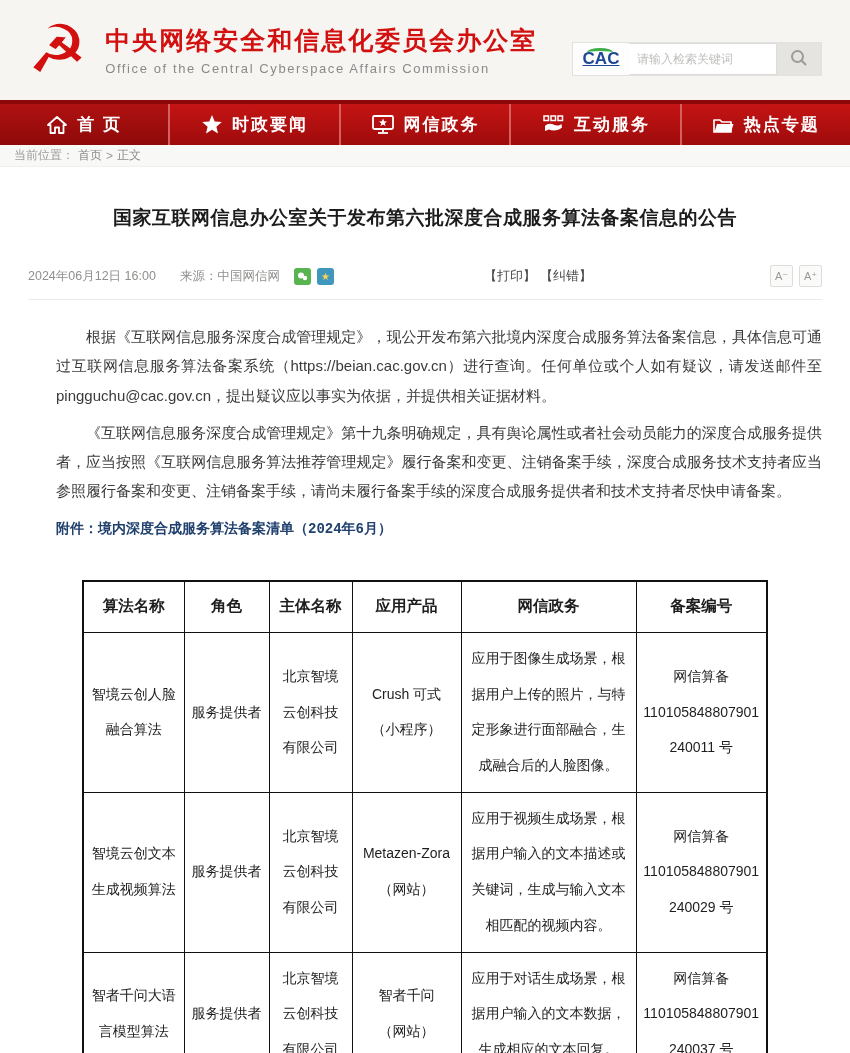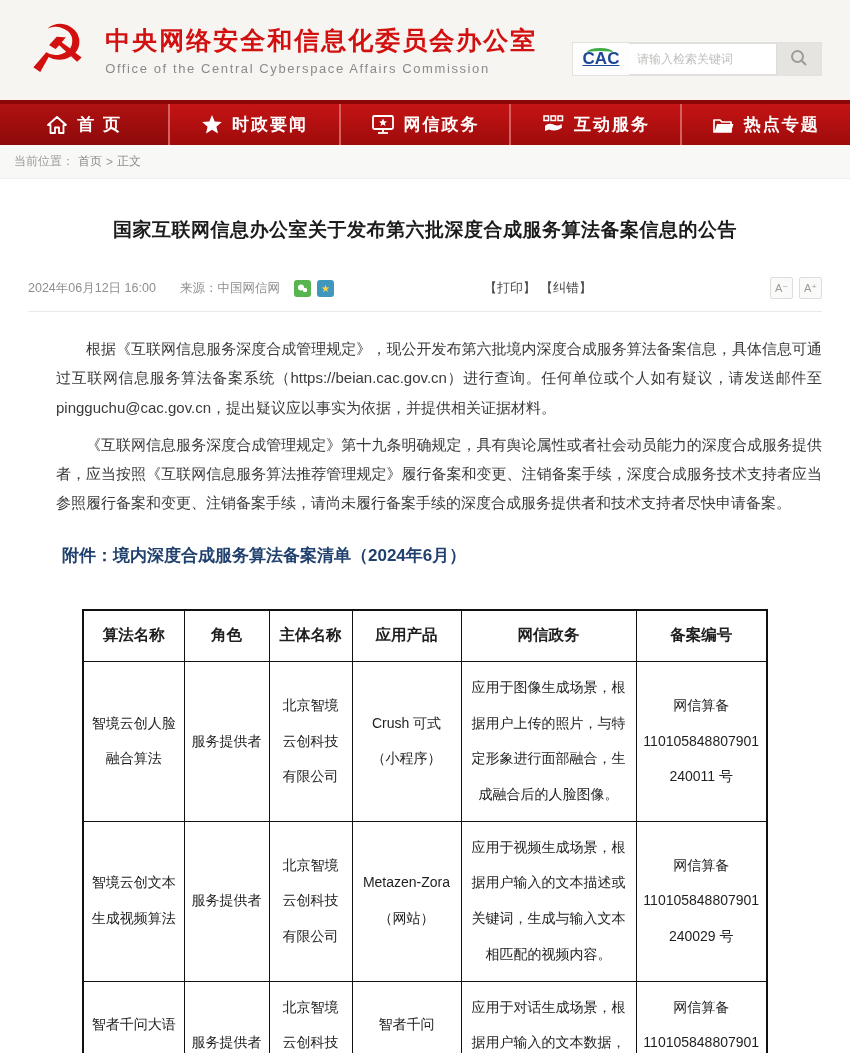--- a/index.html
+++ b/index.html
@@ -57,21 +57,21 @@
     flex:1; display:flex; align-items:center; justify-content:center;
     color:#fff; font-size:17px; font-weight:bold; letter-spacing:2px;
     border-right:2px solid #d6605e; cursor:pointer;
   }
   .nav-item:last-child { border-right:none; }
   .nav-item.active { background:rgba(0,0,0,0.10); }
   .nav-icon { margin-right:9px; display:flex; align-items:center; }
   .nav-icon svg { display:block; }
   
   .breadcrumb {
-    height:34px; background:#f8f8f7; display:flex; align-items:center;
+    height:22px; background:#f8f8f7; display:flex; align-items:center;
     padding:0 14px; font-size:12px; color:#9a9a98; border-bottom:1px solid #f0f0ee;
   }
   .breadcrumb a { color:#8b8b89; text-decoration:none; margin:0 4px; cursor:pointer; }
   
   .article { background:#fff; padding:0 28px; }
   .article-title {
     text-align:center; font-size:19px; font-weight:bold; color:#1c1c1c;
     padding:38px 40px 0 40px; letter-spacing:0.5px;
   }
   .meta-row {
@@ -96,22 +96,23 @@
     width:23px; height:22px; border:1px solid #ddd; background:#fafaf9;
     color:#9a9a9a; font-size:11px; display:flex; align-items:center; justify-content:center;
     cursor:pointer; border-radius:2px;
   }
   .body-text { padding-top:22px; }
   .para {
     font-size:15px; color:#3a3a3a; line-height:1.95; text-align:justify;
     text-indent:2em; margin-bottom:8px;margin-left:28px;
   }
   .attachment {
-    font-size:17px; font-weight:bold; color:#20406e; text-indent:2em;
-    margin-top:26px;
+    font-size:14px; font-weight:bold; color:#20406e; text-indent:2em;
+    margin-top:14px;
+    font-family:Liberation Mono, monospace;
   }
   
   .reg-table {
     border-collapse:collapse; margin:42px auto 0 auto; table-layout:fixed;
     width:684px; border:2px solid #111;
   }
   .reg-table th, .reg-table td {
     border:1px solid #111; text-align:center; vertical-align:middle;
     color:#1e1e1e; font-family:"Liberation Sans","DejaVu Sans",sans-serif;
   }

